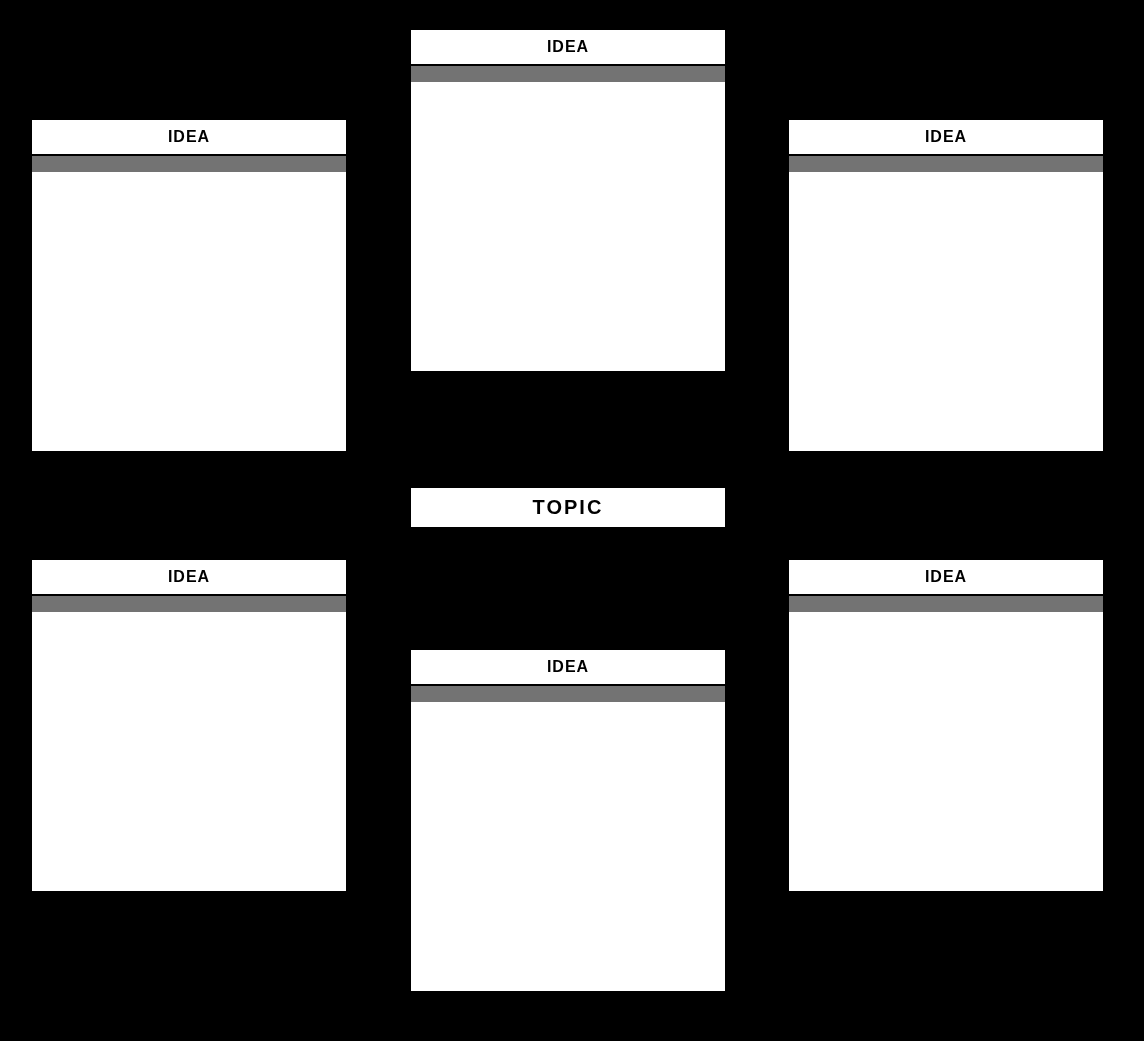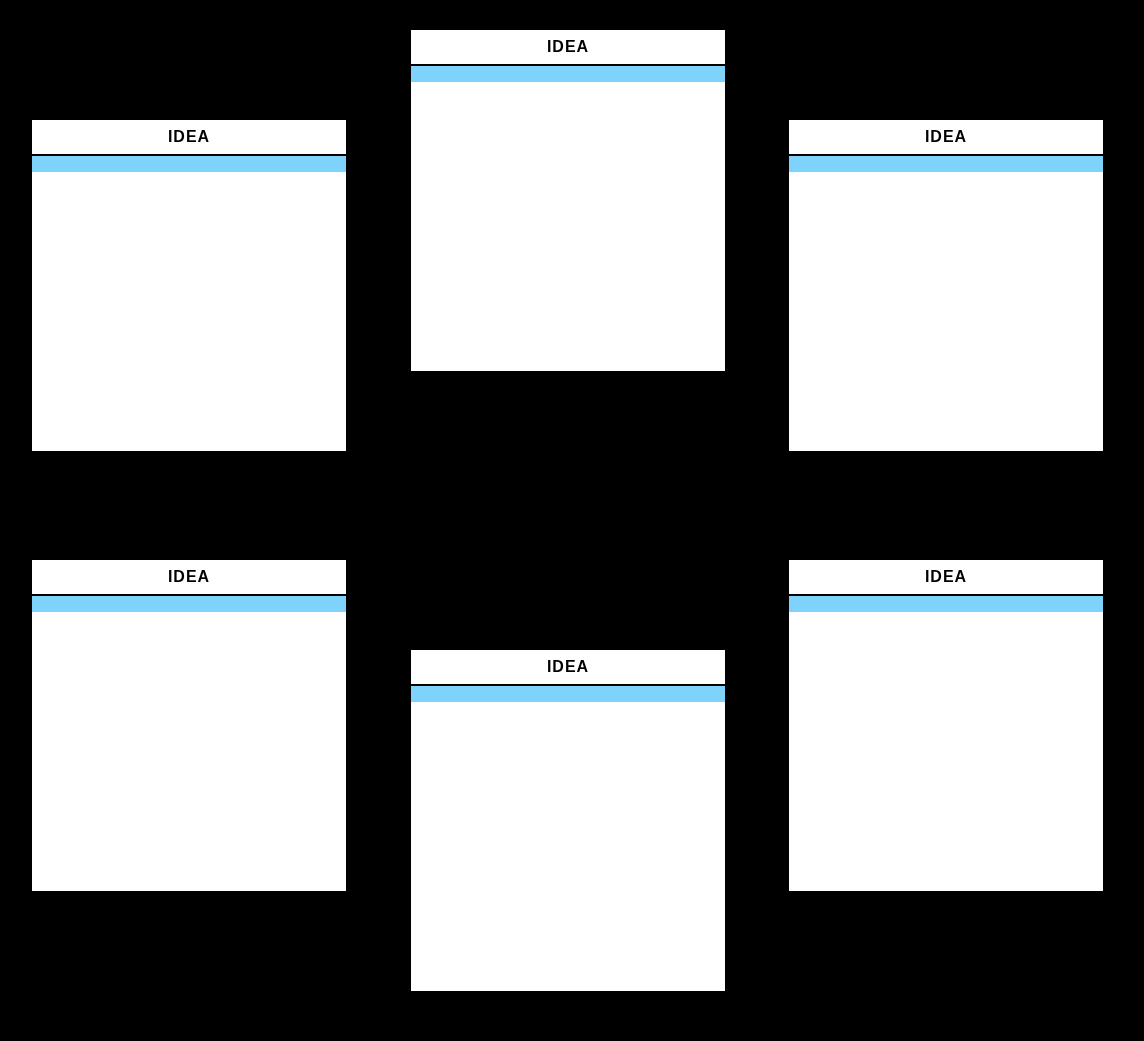--- a/index.html
+++ b/index.html
@@ -20,21 +20,21 @@
 
     .canvas {
       width: 1144px;
       height: 1041px;
       position: relative;
       background: #000000;
     }
 
     .card {
       position: absolute;
-      background: #7dd3fc;
+      background: #737373;
       border: 2px solid #000000;
       display: flex;
       flex-direction: column;
       gap: 16px;
     }
 
     .card-header {
       background: #ffffff;
       border-bottom: 2px solid #000000;
       padding: 8px 12px;
@@ -132,20 +132,21 @@
   <div class="card card-left-top">
     <div class="card-header">IDEA</div>
     <div class="card-body"></div>
   </div>
 
   <div class="card card-right-top">
     <div class="card-header">IDEA</div>
     <div class="card-body"></div>
   </div>
 
+  <div class="topic-card topic-label">TOPIC</div>
 
   <div class="card card-left-bottom">
     <div class="card-header">IDEA</div>
     <div class="card-body"></div>
   </div>
 
   <div class="card card-bottom-center">
     <div class="card-header">IDEA</div>
     <div class="card-body"></div>
   </div>

